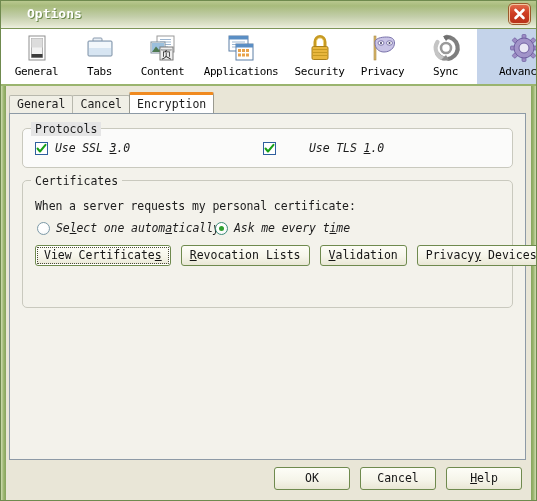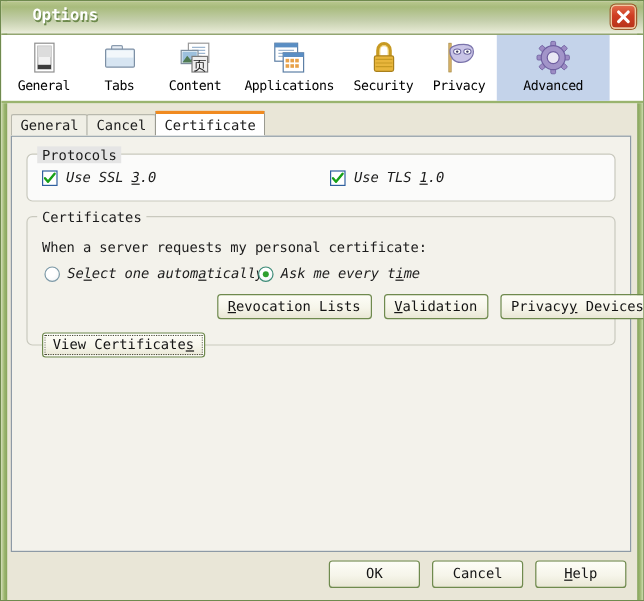--- a/index.html
+++ b/index.html
@@ -173,21 +173,21 @@
     color: #1c1c1c;
     background: #f3f2eb;
     white-space: nowrap;
   }
   #protocols-group {
     left: 12px; top: 14px; right: 12px; height: 40px;
     background: #fbfbfa;
   }
   #protocols-group > .legend { background: #e5e5e5; }
   #certificates-group {
-    left: 12px; top: 66px; right: 12px; height: 108px;
+    left: 12px; top: 66px; right: 12px; height: 128px;
     background: transparent;
     padding-left: 12px;
   }
 
   
   .opt-row {
     position: absolute;
     display: flex;
     align-items: center;
     white-space: nowrap;
@@ -243,21 +243,20 @@
     border-radius: 3px;
     box-sizing: border-box;
     cursor: pointer;
     white-space: nowrap;
     text-align: center;
   }
   .btn.focused {
     box-shadow: inset 0 0 0 1px #ffffff;
     outline: 1px dotted #4a4a3a;
     outline-offset: -3px;
-    margin-top: 32px;
   }
   #cert-buttons {
     position: absolute;
     left: 12px;
     top: 64px;
     display: flex;
     gap: 10px;
   }
   #dialog-buttons {
     position: absolute;
@@ -375,20 +374,32 @@
           <path d="M7 9 C7 5.5 13 4 18.5 4 C24 4 26.5 6 26.5 10 C26.5 15 22 19 16 19 C10.5 19 7 15 7 10 Z" fill="#c9c4e6" stroke="#7a73ab" stroke-width="1"></path>
           <ellipse cx="13" cy="10" rx="3" ry="2.2" fill="#ffffff" stroke="#6f68a0" stroke-width="0.9"></ellipse>
           <ellipse cx="21.5" cy="10" rx="3" ry="2.2" fill="#ffffff" stroke="#6f68a0" stroke-width="0.9"></ellipse>
           <circle cx="13" cy="10" r="1" fill="#3c3a60"></circle>
           <circle cx="21.5" cy="10" r="1" fill="#3c3a60"></circle>
         </svg>
       </span>
       <span class="tool-label">Privacy</span>
     </div>
 
+    <div class="tool">
+      <span class="tool-icon">
+        <svg width="30" height="30" viewBox="0 0 30 30">
+          <path d="M15 4 A11 11 0 1 1 6.5 21" fill="none" stroke="#7e7e7e" stroke-width="4.2" stroke-linecap="round"></path>
+          <path d="M15 26 A11 11 0 0 1 6.5 9" fill="none" stroke="#c4c4c4" stroke-width="4.2" stroke-linecap="round"></path>
+          <circle cx="15" cy="15" r="5" fill="none" stroke="#9a9a9a" stroke-width="2.6"></circle>
+          <path d="M12 3 L20 3 L15 8 Z" fill="#6f6f6f"></path>
+          <path d="M18 27 L10 27 L15 22 Z" fill="#8f8f8f"></path>
+        </svg>
+      </span>
+      <span class="tool-label">Sync</span>
+    </div>
 
     <div class="tool wide selected">
       <span class="tool-icon">
         <svg width="30" height="30" viewBox="0 0 30 30">
           <g fill="#9d8cc4" stroke="#6f5fa0" stroke-width="0.7">
             <rect x="13" y="1.5" width="4" height="5" rx="1"></rect>
             <rect x="13" y="23.5" width="4" height="5" rx="1"></rect>
             <rect x="1.5" y="13" width="5" height="4" rx="1"></rect>
             <rect x="23.5" y="13" width="5" height="4" rx="1"></rect>
             <rect x="4.2" y="5.2" width="4" height="5" rx="1" transform="rotate(-45 6.2 7.7)"></rect>
@@ -400,38 +411,38 @@
           <circle cx="15" cy="15" r="5" fill="#e9e7f4" stroke="#6f5fa0" stroke-width="1"></circle>
         </svg>
       </span>
       <span class="tool-label">Advanced</span>
     </div>
   </div>
 
   <div id="tabstrip">
     <div class="tab">General</div>
     <div class="tab">Cancel</div>
-    <div class="tab active">Certificate</div>
+    <div class="tab active">Encryption</div>
   </div>
 
   <div id="panel">
 
     <div class="groupbox" id="protocols-group">
       <span class="legend">Protocols</span>
 
       <div class="opt-row" style="left:12px; top:12px;">
         <span class="cb">
           <svg width="11" height="11" viewBox="0 0 11 11">
             <path d="M1.5 5.5 L4 8.5 L9.5 1.8" stroke="#17a017" stroke-width="2" fill="none" stroke-linecap="round" stroke-linejoin="round"></path>
           </svg>
         </span>
         <span class="opt-label"><span>Use SSL </span><span class="acc">3</span><span>.0</span></span>
       </div>
 
-      <div class="opt-row" style="left:252px; top:12px;">
+      <div class="opt-row" style="left:240px; top:12px;gap:26px;">
         <span class="cb">
           <svg width="11" height="11" viewBox="0 0 11 11">
             <path d="M1.5 5.5 L4 8.5 L9.5 1.8" stroke="#17a017" stroke-width="2" fill="none" stroke-linecap="round" stroke-linejoin="round"></path>
           </svg>
         </span>
         <span class="opt-label"><span>Use TLS </span><span class="acc">1</span><span>.0</span></span>
       </div>
     </div>
 
     <div class="groupbox" id="certificates-group">

